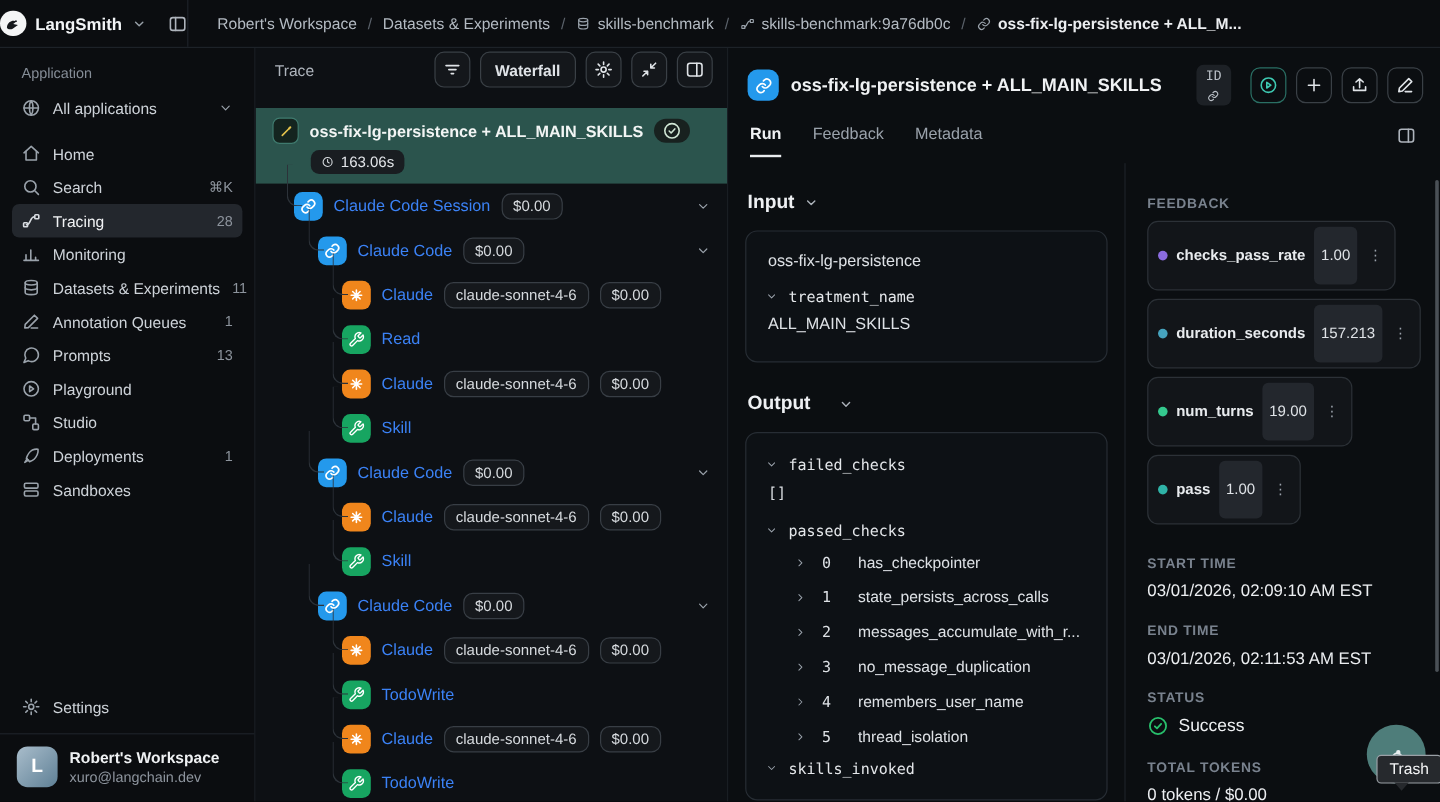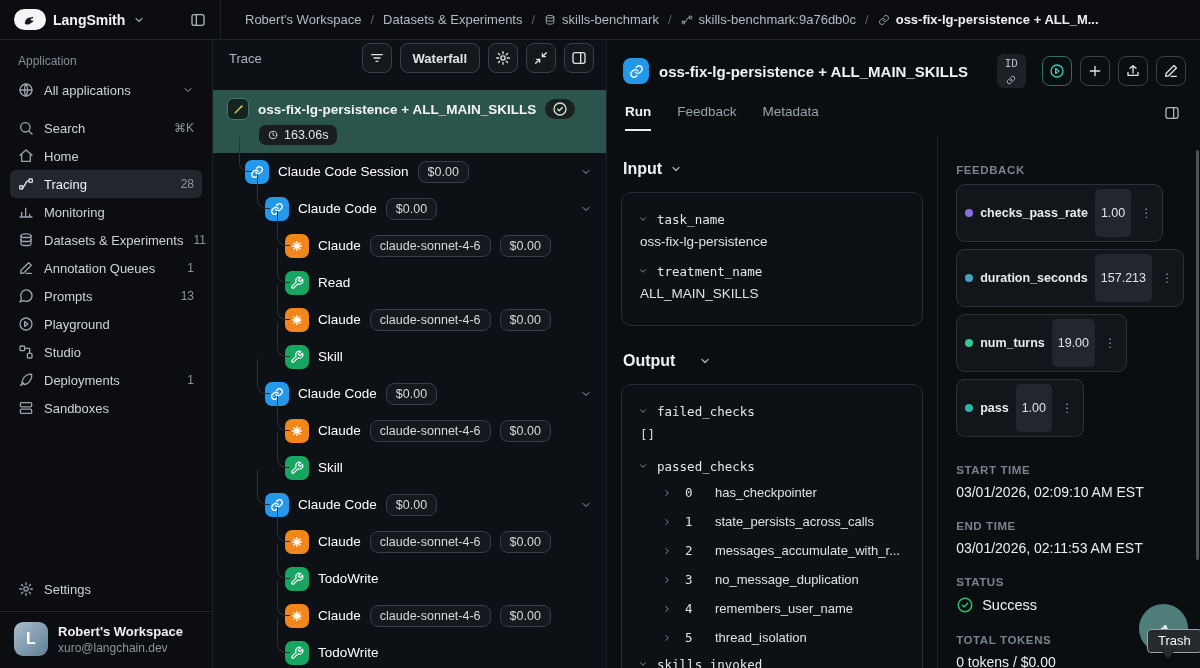--- a/index.html
+++ b/index.html
@@ -14,21 +14,21 @@
 
   svg { display:block; }
   .ic { display:inline-flex; align-items:center; justify-content:center; flex:none; }
   .ic svg { width:16px; height:16px; }
   .ic.sm svg { width:12px; height:12px; }
   .ic.xs svg { width:10px; height:10px; }
 
   
   .topbar { position:absolute; top:0; left:0; width:1200px; height:40px;
     border-bottom:1px solid #1d2228; display:flex; align-items:stretch; background:#0b0d10; }
-  .topbar-left { width:221px; border-right:1px solid #1d2228; display:flex; align-items:center; padding:0 10px 0 14px; gap:7px; }
+  .topbar-left { width:157px; border-right:1px solid #1d2228; display:flex; align-items:center; padding:0 10px 0 14px; gap:7px;justify-content:center; }
   .logo-pill { width:32px; height:21px; background:#f4f5f6; border-radius:11px; display:flex; align-items:center; justify-content:center; }
   .logo-pill svg { width:22px; height:14px; }
   .brand { font-weight:700; font-size:14px; color:#f2f4f6; }
   .tb-chev { color:#98a0a8; margin-left:1px; }
   .tb-spacer { flex:1; }
   .panel-btn { width:24px; height:24px; border-radius:6px; display:flex; align-items:center; justify-content:center; color:#aeb4bc; }
   .breadcrumb { flex:1; display:flex; align-items:center; gap:9px; padding-left:24px; color:#b3bac2; font-size:13px; overflow:hidden; }
   .crumb { display:flex; align-items:center; gap:6px; white-space:nowrap; }
   .crumb .ic { color:#9aa2ab; }
   .crumb.current { color:#eceef1; font-weight:600; }
@@ -79,21 +79,21 @@
   .tree-row { position:relative; height:37px; display:flex; align-items:center; gap:9px; cursor:pointer; }
   .tree-row.d1 { padding-left:32px; } .tree-row.d2 { padding-left:52px; } .tree-row.d3 { padding-left:72px; }
   .tree-row::before { content:""; position:absolute; top:-16px; height:34px; width:12px;
     border-left:1.5px solid #2c3239; border-bottom:1.5px solid #2c3239; border-bottom-left-radius:9px; }
   .tree-row.d1::before { left:26px; } .tree-row.d2::before { left:44px; } .tree-row.d3::before { left:64px; }
   .node-icon { width:24px; height:24px; border-radius:7px; display:flex; align-items:center; justify-content:center; color:#fff; }
   .node-icon svg { width:14px; height:14px; }
   .node-icon.chain { background:#2499ec; }
   .node-icon.claude { background:#f0861c; }
   .node-icon.tool { background:#17a561; }
-  .node-label { font-size:13.5px; color:#ffffff; white-space:nowrap; }
+  .node-label { font-size:13.5px; color:#3b82f6; white-space:nowrap; }
   .chip { border:1px solid #383e45; background:#15181c; border-radius:8px; padding:3px 9px;
     font-size:12.5px; color:#d6dade; white-space:nowrap; }
   .row-chev { position:absolute; right:14px; color:#9aa2ab; }
 
   
   .details { position:absolute; top:40px; left:607px; width:593px; height:628px; background:#0b0e11; }
   .details-header { padding:14px 14px 0 16px; }
   .dh-row { display:flex; align-items:center; gap:10px; height:34px; }
   .dh-icon { width:26px; height:26px; border-radius:8px; background:#2499ec; display:flex; align-items:center; justify-content:center; color:#fff; }
   .dh-icon svg { width:15px; height:15px; }
@@ -235,35 +235,35 @@
         <span class="ic sm">
           <svg viewBox="0 0 24 24" fill="none" stroke="currentColor" stroke-width="2" stroke-linecap="round" stroke-linejoin="round">
             <path d="M6 9l6 6 6-6"></path>
           </svg>
         </span>
       </div>
       <div class="sb-gap"></div>
       <div class="sb-item">
         <span class="ic">
           <svg viewBox="0 0 24 24" fill="none" stroke="currentColor" stroke-width="2" stroke-linecap="round" stroke-linejoin="round">
+            <path d="M3 11l9-8 9 8"></path>
+            <path d="M5.5 9.5V20h13V9.5"></path>
+          </svg>
+        </span>
+        <span class="sb-label">Home</span>
+      </div>
+      <div class="sb-item">
+        <span class="ic">
+          <svg viewBox="0 0 24 24" fill="none" stroke="currentColor" stroke-width="2" stroke-linecap="round" stroke-linejoin="round">
             <circle cx="11" cy="11" r="7"></circle>
             <path d="M21 21l-4.2-4.2"></path>
           </svg>
         </span>
         <span class="sb-label">Search</span>
         <span class="sb-meta">⌘K</span>
-      </div>
-      <div class="sb-item">
-        <span class="ic">
-          <svg viewBox="0 0 24 24" fill="none" stroke="currentColor" stroke-width="2" stroke-linecap="round" stroke-linejoin="round">
-            <path d="M3 11l9-8 9 8"></path>
-            <path d="M5.5 9.5V20h13V9.5"></path>
-          </svg>
-        </span>
-        <span class="sb-label">Home</span>
       </div>
       <div class="sb-item active">
         <span class="ic">
           <svg viewBox="0 0 24 24" fill="none" stroke="currentColor" stroke-width="2" stroke-linecap="round" stroke-linejoin="round">
             <path d="M6 17c6 0 4-10 10-10"></path>
             <rect x="2.5" y="14.5" width="5" height="5" rx="1"></rect>
             <rect x="16.5" y="4.5" width="5" height="5" rx="1"></rect>
           </svg>
         </span>
         <span class="sb-label">Tracing</span>
@@ -639,28 +639,20 @@
     <div class="run-content">
       <div class="section-head">
         <span class="section-title">Input</span>
         <span class="ic sm">
           <svg viewBox="0 0 24 24" fill="none" stroke="currentColor" stroke-width="2.4" stroke-linecap="round" stroke-linejoin="round">
               <path d="M6 9l6 6 6-6"></path>
             </svg>
         </span>
       </div>
       <div class="card" id="input-card">
-          <div class="kv-keyrow">
-            <span class="ic xs">
-              <svg viewBox="0 0 24 24" fill="none" stroke="currentColor" stroke-width="2" stroke-linecap="round" stroke-linejoin="round">
-                <path d="M6 9l6 6 6-6"></path>
-              </svg>
-            </span>
-            <span class="kv-key">task_name</span>
-          </div>
           <div class="kv-val">oss-fix-lg-persistence</div>
           <div class="kv-keyrow">
             <span class="ic xs">
               <svg viewBox="0 0 24 24" fill="none" stroke="currentColor" stroke-width="2" stroke-linecap="round" stroke-linejoin="round">
                 <path d="M6 9l6 6 6-6"></path>
               </svg>
             </span>
             <span class="kv-key">treatment_name</span>
           </div>
           <div class="kv-val">ALL_MAIN_SKILLS</div>

